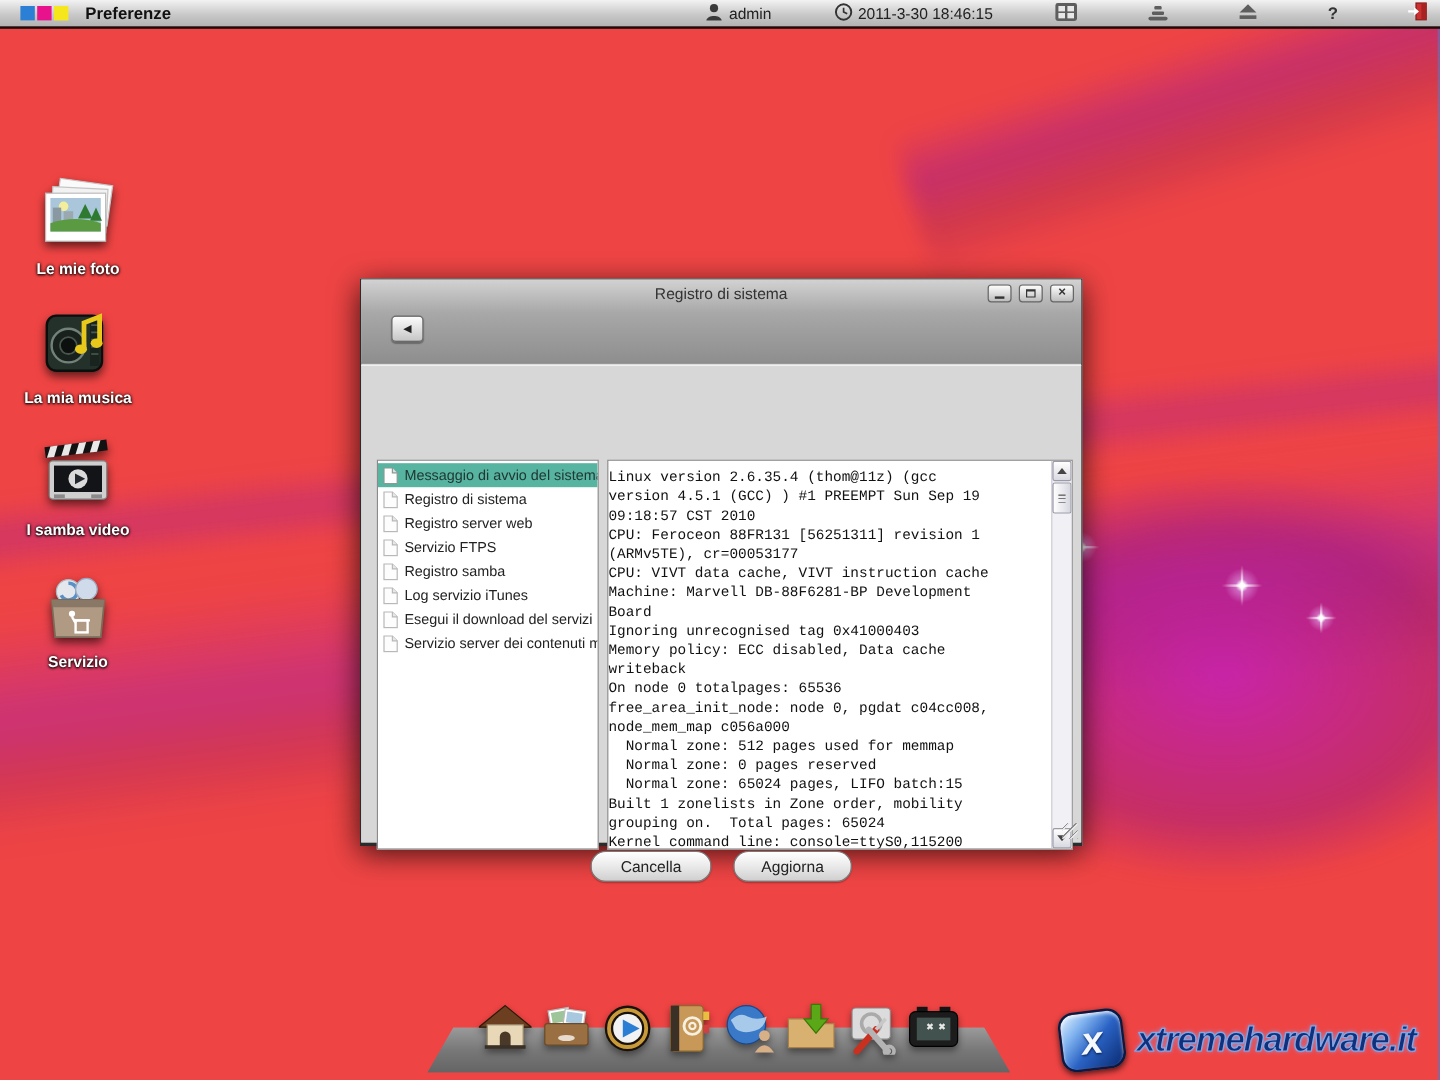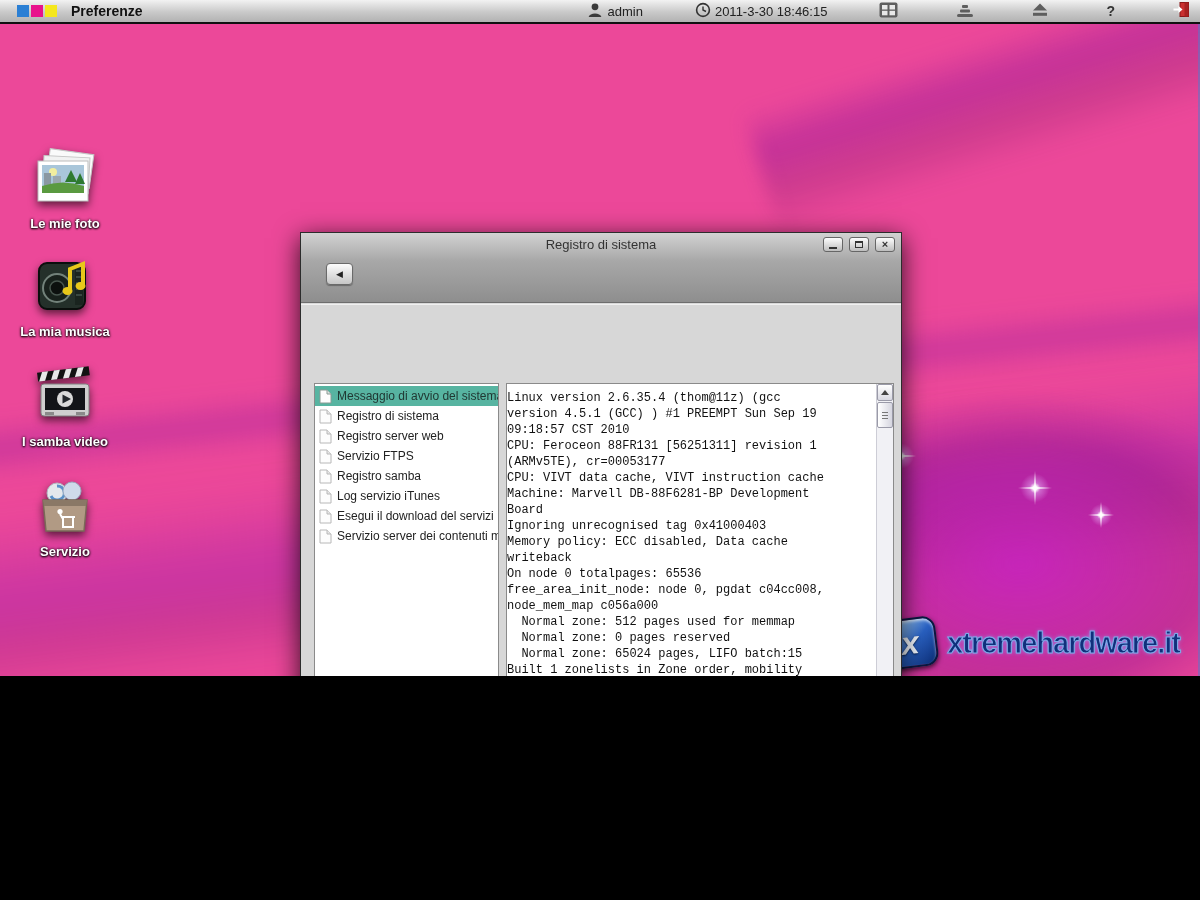--- a/index.html
+++ b/index.html
@@ -1,18 +1,18 @@
 <!DOCTYPE html>
 <html style="--accent: #57b4a1;"><head>
 <meta charset="utf-8">
 <style>
   * { margin:0; padding:0; box-sizing:border-box; }
   html,body { width:1200px; height:900px; background:#000; }
-  #screen { position:relative; width:1200px; height:676px; overflow:hidden;
-            background:#ec4899; font-family:"Liberation Sans", sans-serif; }
+  #screen { position:relative; width:1200px; height:900px; overflow:hidden;
+            background:#ef4444; font-family:"Liberation Sans", sans-serif; }
 
   
   .wallpaper { position:absolute; inset:24px 0 0 0; overflow:hidden; }
   .glow-right { position:absolute; right:-160px; top:320px; width:680px; height:440px;
       background:radial-gradient(ellipse closest-side, rgba(190,28,195,.78), rgba(140,16,146,.42) 55%, transparent 78%);
       filter:blur(6px); }
   .band1 { position:absolute; left:-70px; top:420px; width:1380px; height:180px;
       background:linear-gradient(to bottom, transparent, rgba(168,32,172,.5) 45%, rgba(120,15,125,.25) 72%, transparent);
       transform:rotate(-7deg); filter:blur(16px); }
   .band2 { position:absolute; left:-50px; top:330px; width:1330px; height:60px;
@@ -119,21 +119,21 @@
   .dock-icon { width:44px; height:44px; filter:drop-shadow(0 3px 3px rgba(0,0,0,.45)); }
 
   
   .watermark { position:absolute; right:20px; bottom:8px; display:flex; align-items:center; gap:10px; z-index:25; }
   .wm-badge { width:54px; height:50px; border-radius:13px; transform:rotate(-7deg);
       background:linear-gradient(135deg, #eaf5ff 0%, #7fb2ef 28%, #2a62c4 55%, #0a2a70 100%);
       border:2px solid #0a1a40; box-shadow:0 2px 5px rgba(0,0,0,.7), inset 0 2px 3px rgba(255,255,255,.7);
       display:flex; align-items:center; justify-content:center; }
   .wm-x { font-size:32px; font-weight:bold; font-style:italic; color:#f4f8ff;
       text-shadow:0 1px 2px #06204e; }
-  .wm-text { font-size:29px; font-weight:bold; letter-spacing:-1px;
+  .wm-text { font-size:29px; font-weight:bold; font-style:italic; letter-spacing:-1px;
       color:#10307c; -webkit-text-stroke:1px #7fa8e8;
       text-shadow:0 0 4px rgba(130,175,255,.9), 0 0 1px rgba(200,225,255,.9); }
 </style>
 </head>
 <body>
 
 <div id="screen">
 
   <div class="wallpaper">
     <div class="band2"></div>

